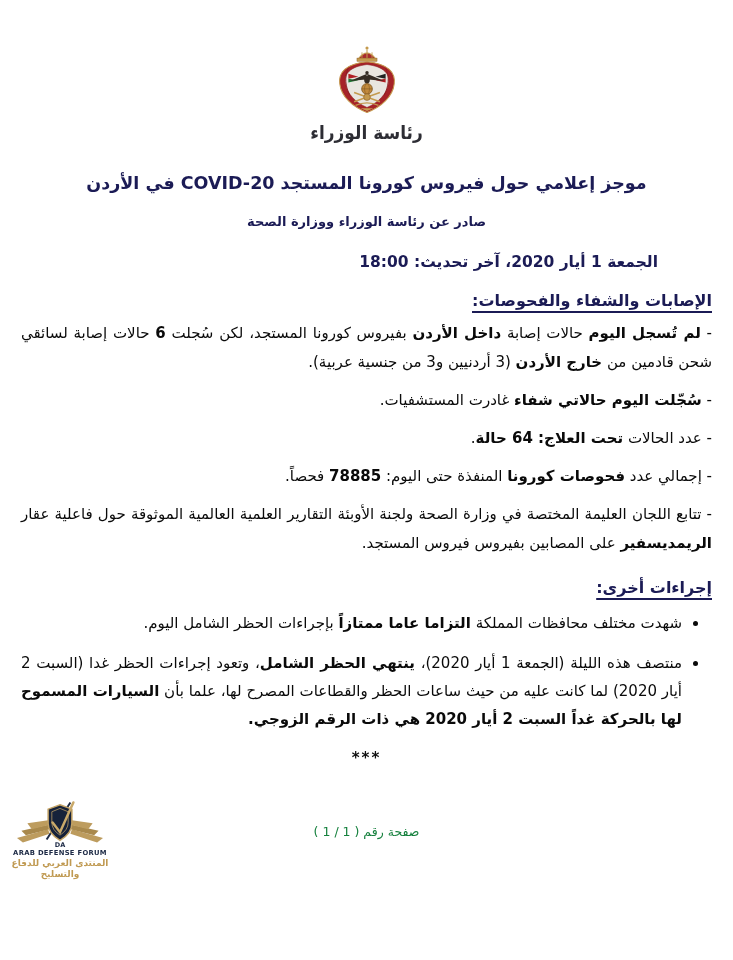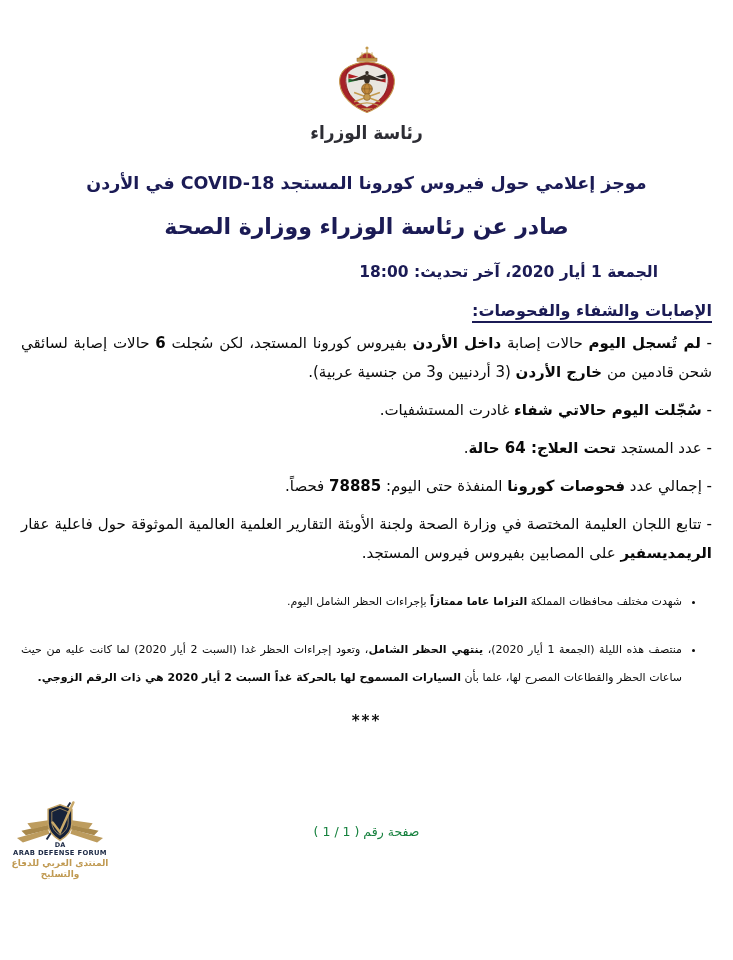--- a/index.html
+++ b/index.html
@@ -15,42 +15,42 @@
   .crest-caption{
     font-size:17px;font-weight:bold;color:#2d2d34;margin-top:3px;
     transform:scaleY(1.08);
   }
   
   .title-line1{
     text-align:center;color:#1b1b55;font-weight:bold;font-size:17.5px;
     margin-top:30px;
   }
   .title-line2{
-    text-align:center;color:#1b1b55;font-weight:bold;font-size:22px;
+    text-align:center;color:#1b1b55;font-weight:bold;font-size:13px;
     margin-top:21px;
   }
   .date-line{
     text-align:right;color:#1b1b55;font-weight:bold;font-size:15.5px;
     margin-top:24px;padding-left:54px;direction:rtl;text-align:left;
   }
   
   .date-line{text-align:right;padding-left:0;padding-right:54px;}
   .section-heading{
     color:#1b1b55;font-weight:bold;font-size:16px;
     text-decoration:underline;text-decoration-thickness:1.5px;text-underline-offset:5px;
     margin:20px 0 4px 0;
     text-align:right;
   }
   .para{
     font-size:15px;line-height:29px;text-align:justify;margin:9px 0;
   }
   .para b,.measures-list b{font-weight:bold;}
   .measures-list{margin:8px 0 0 0;padding:0 30px 0 0;list-style:disc;}
   .measures-list li{
-    font-size:11px;line-height:28px;text-align:justify;margin:20px 0;
+    font-size:15px;line-height:28px;text-align:justify;margin:12px 0;
   }
   .stars{
     text-align:center;font-weight:bold;font-size:15px;margin-top:16px;
     letter-spacing:2px;color:#111;
   }
   .footer{
     position:absolute;left:0;right:0;bottom:46px;text-align:center;
     font-size:12.5px;color:#15803d;direction:rtl;
   }
   
@@ -102,31 +102,32 @@
       <circle cx="60" cy="72.5" r="4.6" fill="#c49a4e" stroke="#8a5a22" stroke-width="0.8"></circle>
 
       <path d="M44 84 Q60 77 76 84" fill="none" stroke="#c49a4e" stroke-width="2"></path>
       <polygon points="51,88 69,88 60,92" fill="#c49a4e"></polygon>
     </svg>
     <div class="crest-caption">رئاسة الوزراء</div>
   </div>
 
   <div class="content">
 
-    <div class="title-line1">موجز إعلامي حول فيروس كورونا المستجد COVID-18 في الأردن</div>
+    <div class="title-line1">موجز إعلامي حول فيروس كورونا المستجد COVID-20 في الأردن</div>
     <div class="title-line2">صادر عن رئاسة الوزراء ووزارة الصحة</div>
     <div class="date-line">الجمعة 1 أيار 2020، آخر تحديث: 18:00</div>
 
     <div class="section-heading">الإصابات والشفاء والفحوصات:</div>
     <p class="para"><span>- </span><b>لم تُسجل اليوم</b><span> حالات إصابة </span><b>داخل الأردن</b><span> بفيروس كورونا المستجد، لكن سُجلت </span><b>6</b><span> حالات إصابة لسائقي شحن قادمين من </span><b>خارج الأردن</b><span> (3 أردنيين و3 من جنسية عربية).</span></p>
     <p class="para"><span>- </span><b>سُجّلت اليوم حالاتي شفاء</b><span> غادرت المستشفيات.</span></p>
-    <p class="para"><span>- عدد المستجد </span><b>تحت العلاج: 64 حالة</b><span>.</span></p>
+    <p class="para"><span>- عدد الحالات </span><b>تحت العلاج: 64 حالة</b><span>.</span></p>
     <p class="para"><span>- إجمالي عدد </span><b>فحوصات كورونا</b><span> المنفذة حتى اليوم: </span><b>78885</b><span> فحصاً.</span></p>
     <p class="para"><span>- تتابع اللجان العليمة المختصة في وزارة الصحة ولجنة الأوبئة التقارير العلمية العالمية الموثوقة حول فاعلية عقار </span><b>الريمديسفير</b><span> على المصابين بفيروس فيروس المستجد.</span></p>
 
+    <div class="section-heading">إجراءات أخرى:</div>
     <ul class="measures-list">
       <li><span>شهدت مختلف محافظات المملكة </span><b>التزاما عاما ممتازاً</b><span> بإجراءات الحظر الشامل اليوم.</span></li>
       <li><span>منتصف هذه الليلة (الجمعة 1 أيار 2020)، </span><b>ينتهي الحظر الشامل</b><span>، وتعود إجراءات الحظر غدا (السبت 2 أيار 2020) لما كانت عليه من حيث ساعات الحظر والقطاعات المصرح لها، علما بأن </span><b>السيارات المسموح لها بالحركة غداً السبت 2 أيار 2020 هي ذات الرقم الزوجي.</b></li>
     </ul>
 
     <div class="stars">***</div>
   </div>
 
   <div class="footer">صفحة رقم ( 1 / 1 )</div>
 

